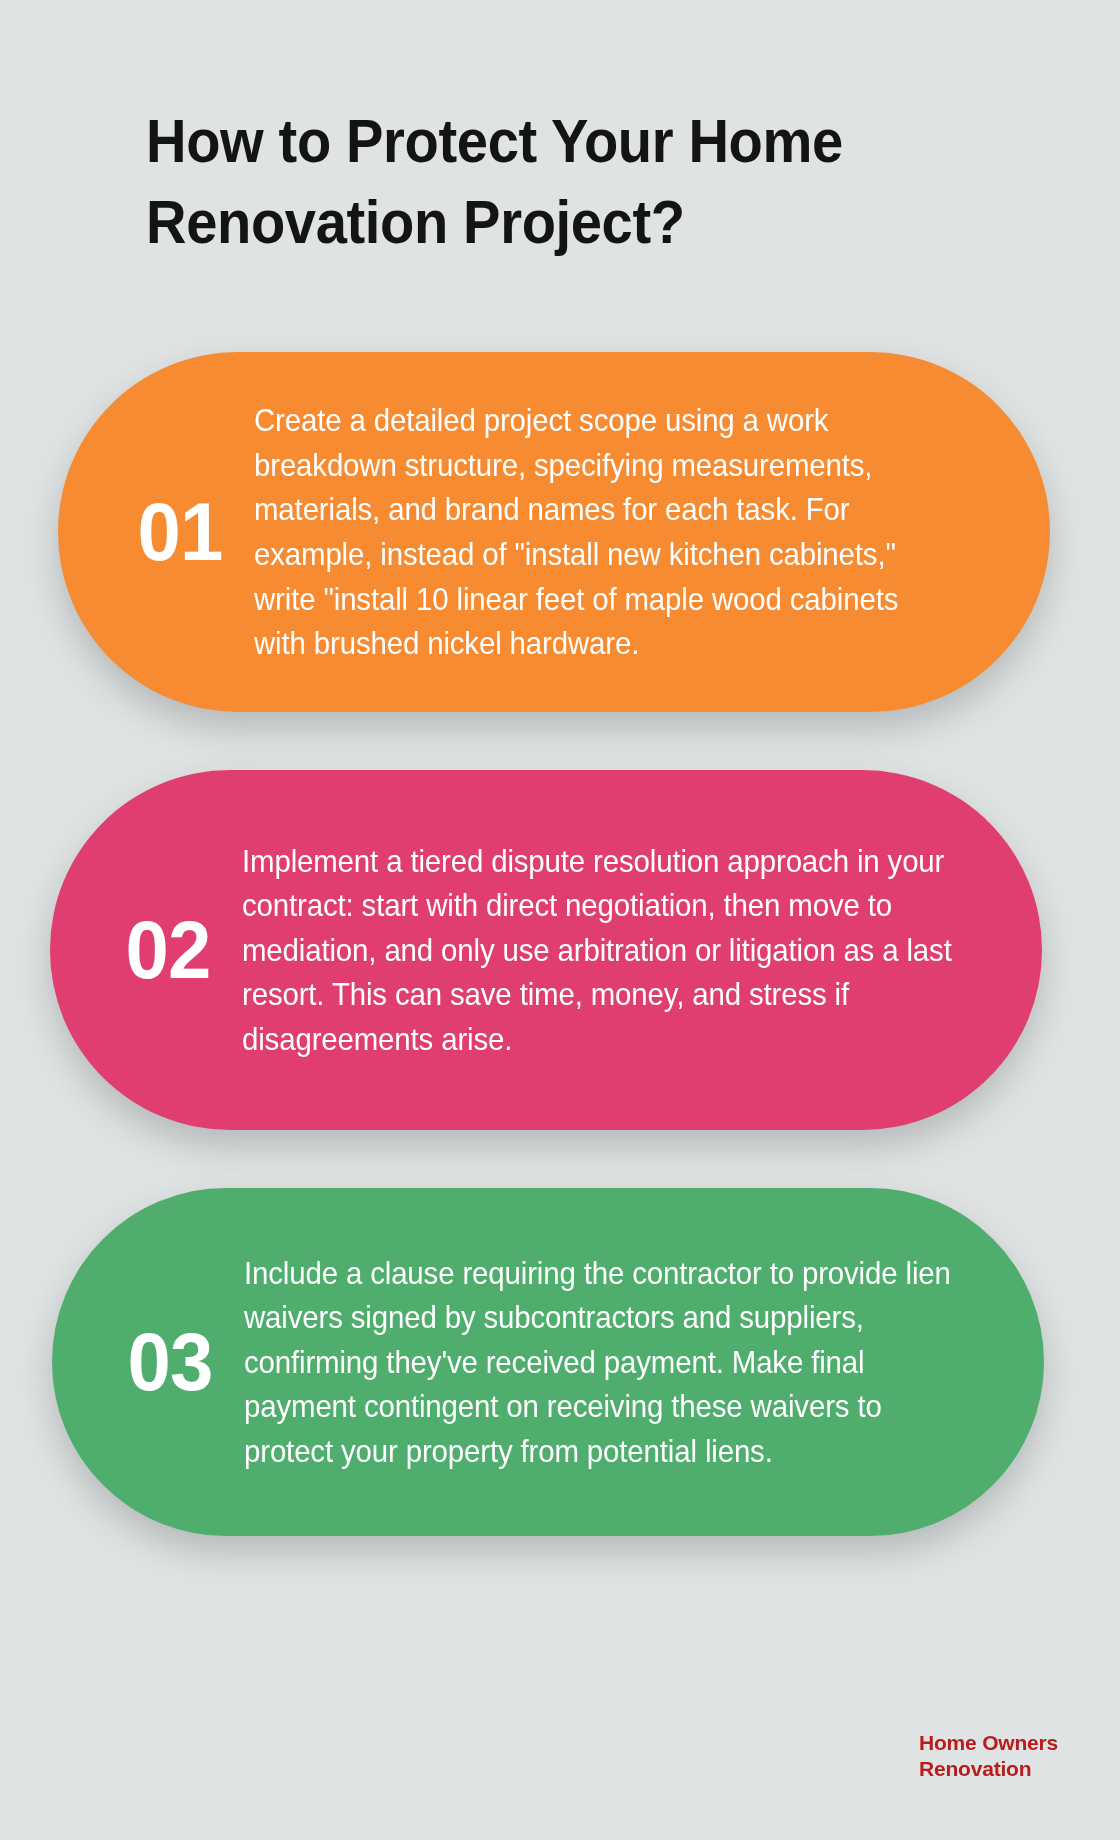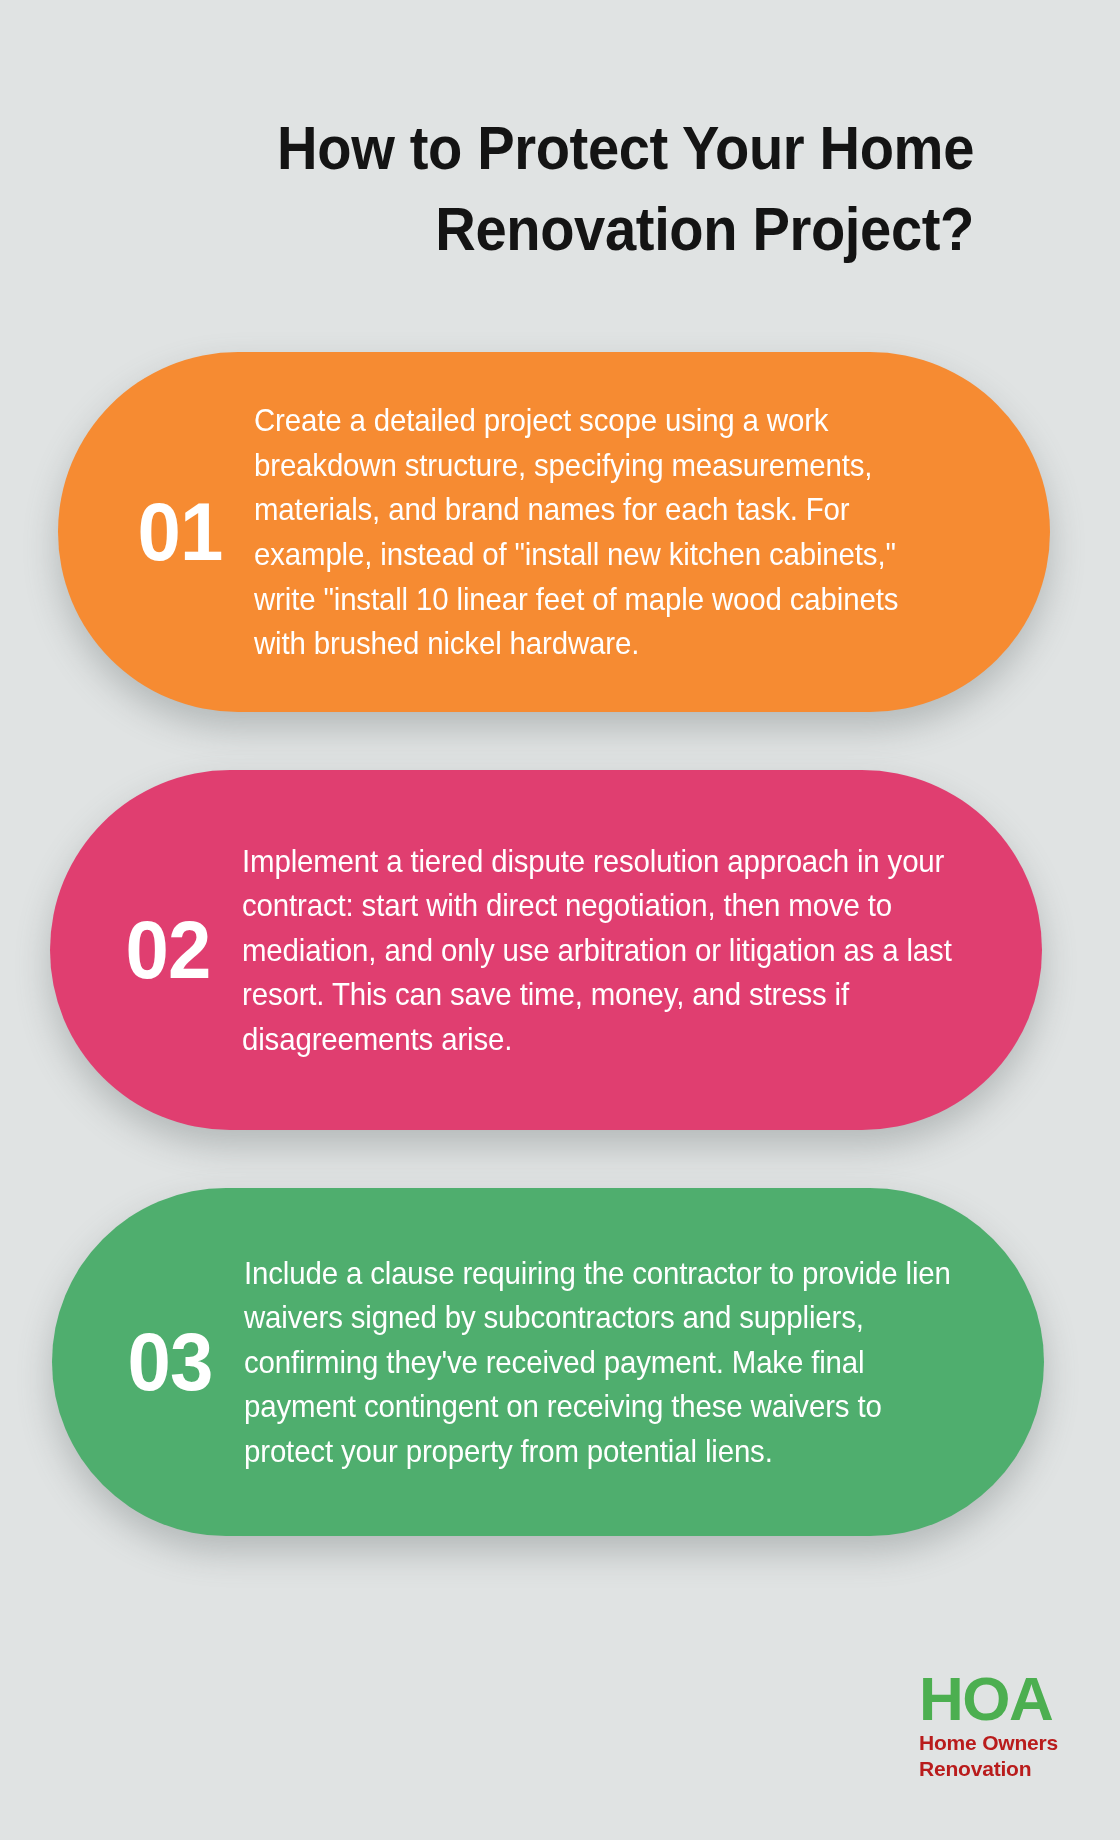--- a/index.html
+++ b/index.html
@@ -19,24 +19,24 @@
   .page {
     width:1120px;
     height:1840px;
     position:relative;
     background:#e0e3e3;
   }
 
   
   .title-wrap {
     position:absolute;
-    top:108px;
+    top:101px;
     left:0;
     width:1120px;
-    text-align:right;
+    text-align:left;
     padding:0 110px;
   }
 
   .title {
     font-family:"Liberation Sans", sans-serif;
     font-weight:bold;
     font-size:61px;
     line-height:1.32;
     color:#141414;
     letter-spacing:-0.4px;
@@ -156,18 +156,17 @@
     </div>
 
     <div class="card card-3" id="card2" style="background: rgb(79, 174, 110);">
       <div class="card-number">03</div>
       <div class="card-body">Include a clause requiring the contractor to provide lien waivers signed by subcontractors and suppliers, confirming they've received payment. Make final payment contingent on receiving these waivers to protect your property from potential liens.</div>
     </div>
 
   </div>
 
   <div class="logo">
-    <div class="logo-mark" style="color: rgb(76, 175, 80);">HOA</div>
     <div class="logo-line">Home Owners</div>
     <div class="logo-line">Renovation</div>
   </div>
 
 </div>
 
 </body></html>

